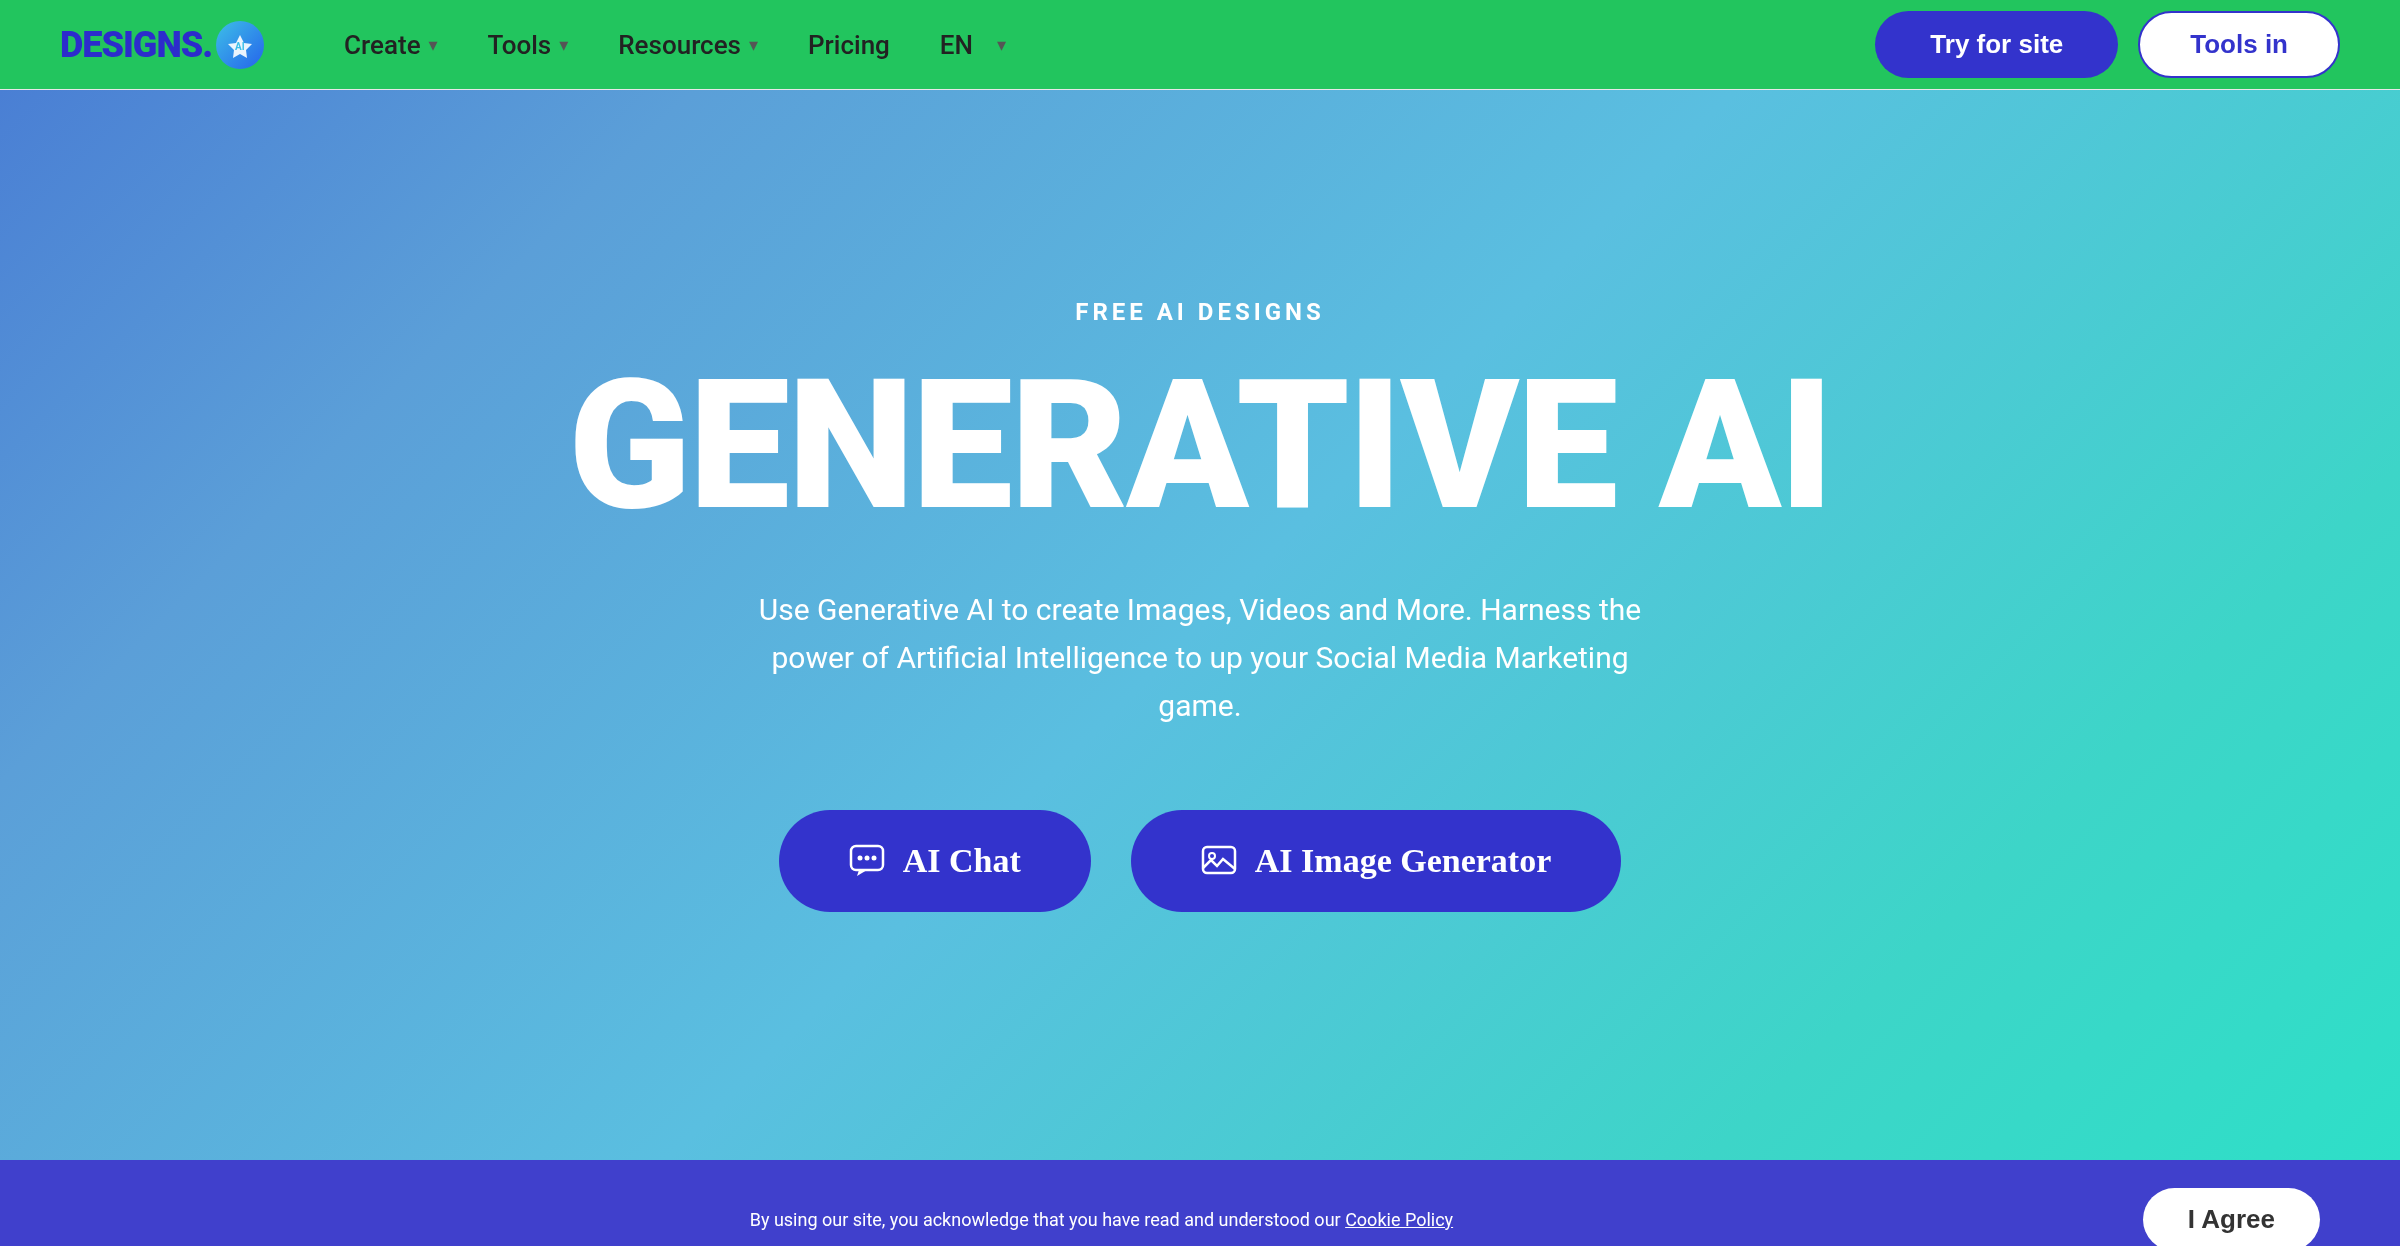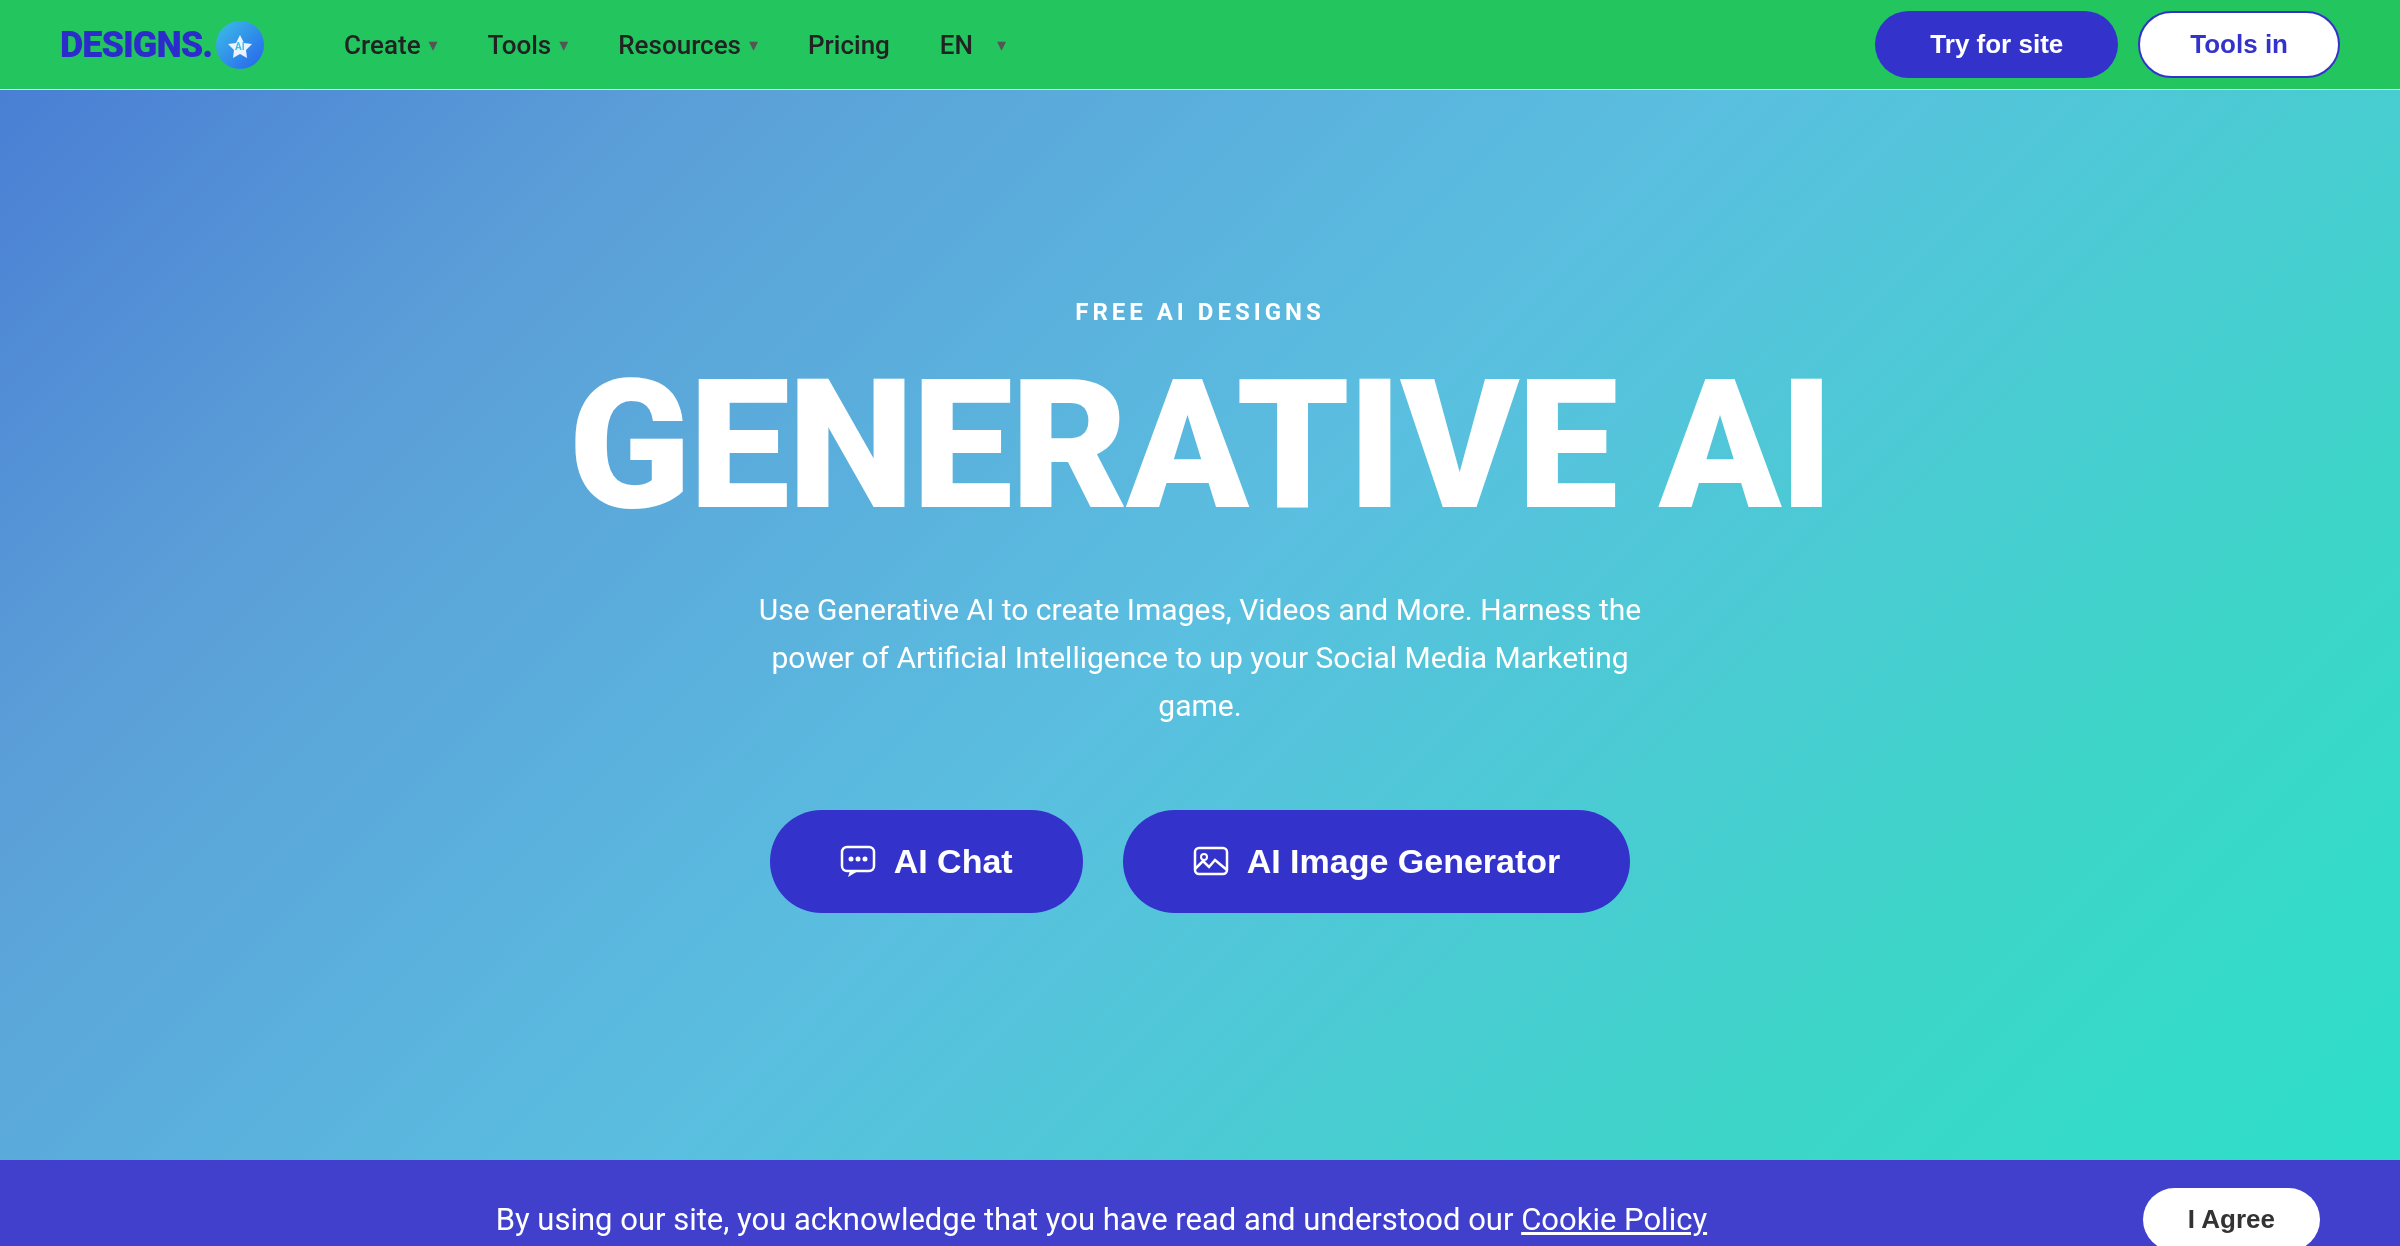--- a/index.html
+++ b/index.html
@@ -170,52 +170,52 @@
     }
 
     .hero-buttons {
       display: flex;
       gap: 40px;
       align-items: center;
     }
 
     .btn-hero {
       display: flex;
-      align-items: center;
       gap: 18px;
       background: #3333cc;
       color: #fff;
       border: none;
       border-radius: 60px;
       padding: 32px 70px;
       font-size: 34px;
       font-weight: 700;
       cursor: pointer;
       white-space: nowrap;
+      font-family: Liberation Serif, serif;
     }
 
     .btn-hero svg {
       width: 36px;
       height: 36px;
     }
 
     
     .cookie-banner {
       width: 100%;
       background: #4040cc;
       padding: 28px 80px;
       display: flex;
       align-items: center;
       justify-content: center;
       gap: 20px;
       min-height: 86px;
     }
 
     .cookie-text {
-      font-size: 31px;
+      font-size: 18px;
       color: #fff;
       flex: 1;
       text-align: center;
     }
 
     .cookie-link {
       color: #fff;
       text-decoration: underline;
       cursor: pointer;
     }

